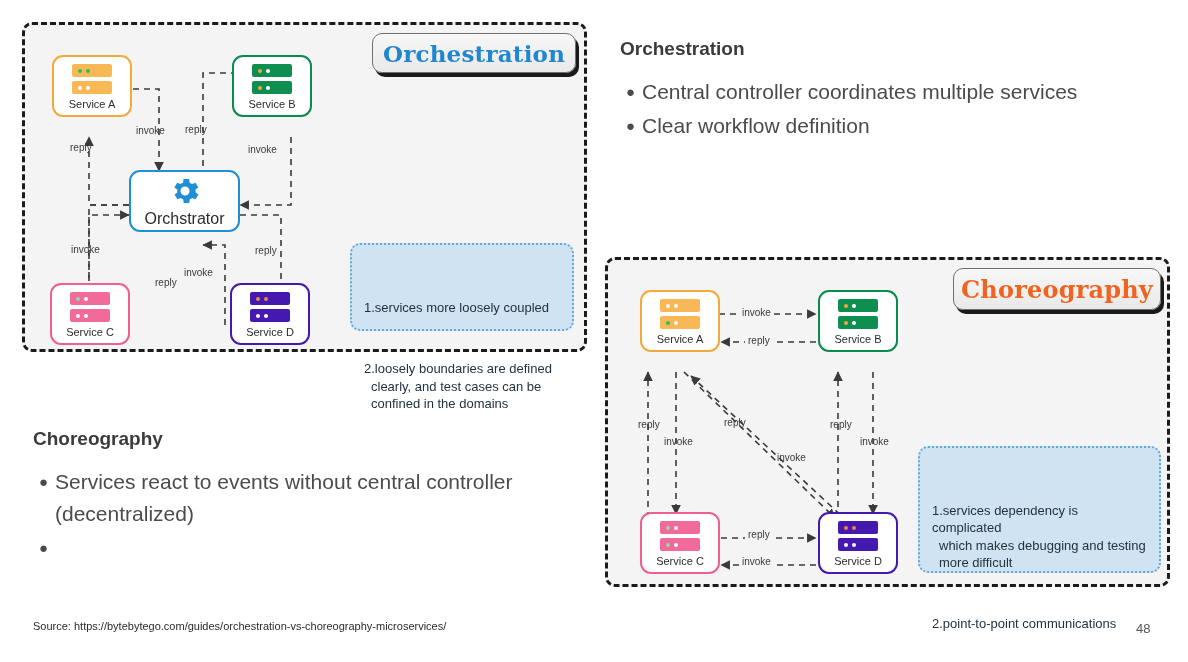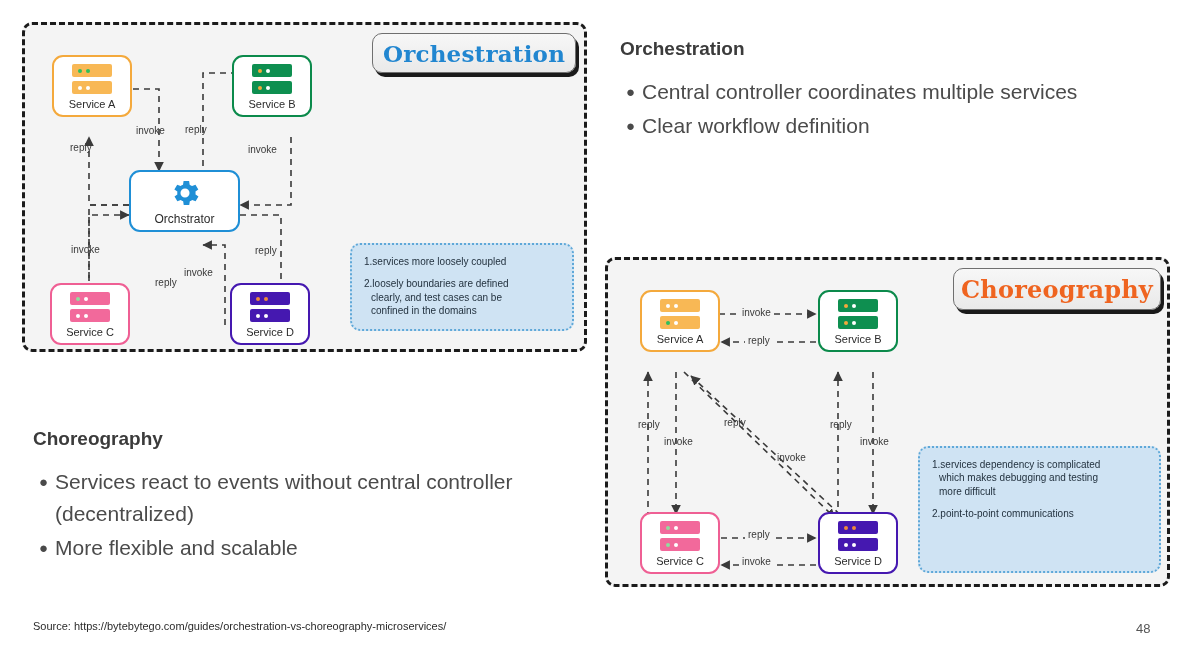--- a/index.html
+++ b/index.html
@@ -88,40 +88,41 @@
     border: 2px solid #1f8fd6;
     border-radius: 11px;
     box-sizing: border-box;
     display: flex;
     flex-direction: column;
     align-items: center;
     justify-content: center;
   }
   .orchestrator .gear { display:block; }
   .orchestrator .node-label {
-    font-size: 12px;
+    font-size: 16px;
     color: #2b2b2b;
     margin-top: 2px;
     white-space: nowrap;
   }
 
   
   .note-box {
     position: absolute;
     background: #cfe3f3;
     border: 2px dotted #5fa8d8;
     border-radius: 10px;
     box-sizing: border-box;
     padding: 10px 12px;
   }
   .note-line {
-    font-size: 10px;
+    font-size: 13px;
     line-height: 1.33;
     color: #23323f;
     margin-bottom: 9px;
+    margin-top: 44px;
   }
   .note-line:last-child { margin-bottom: 0; }
   .note-line .cont { display:block; padding-left: 7px; }
 
   
   .edge-label {
     position: absolute;
     font-size: 10px;
     color: #3a3a3a;
     background: transparent;
@@ -428,18 +429,17 @@
 </div>
 
 <div class="text-block" style="left:33px; top:428px; width:540px;">
   <div class="tb-heading">Choreography</div>
   <div class="bullet-row">
     <div class="bullet-dot">●</div>
     <div class="bullet-text">Services react to events without central controller (decentralized)</div>
   </div>
   <div class="bullet-row">
     <div class="bullet-dot">●</div>
-    <div class="bullet-text">More flexible and scalable</div>
   </div>
 </div>
 
 <div class="source-note">Source: https://bytebytego.com/guides/orchestration-vs-choreography-microservices/</div>
 <div class="page-number">48</div>
 
 </body></html>

